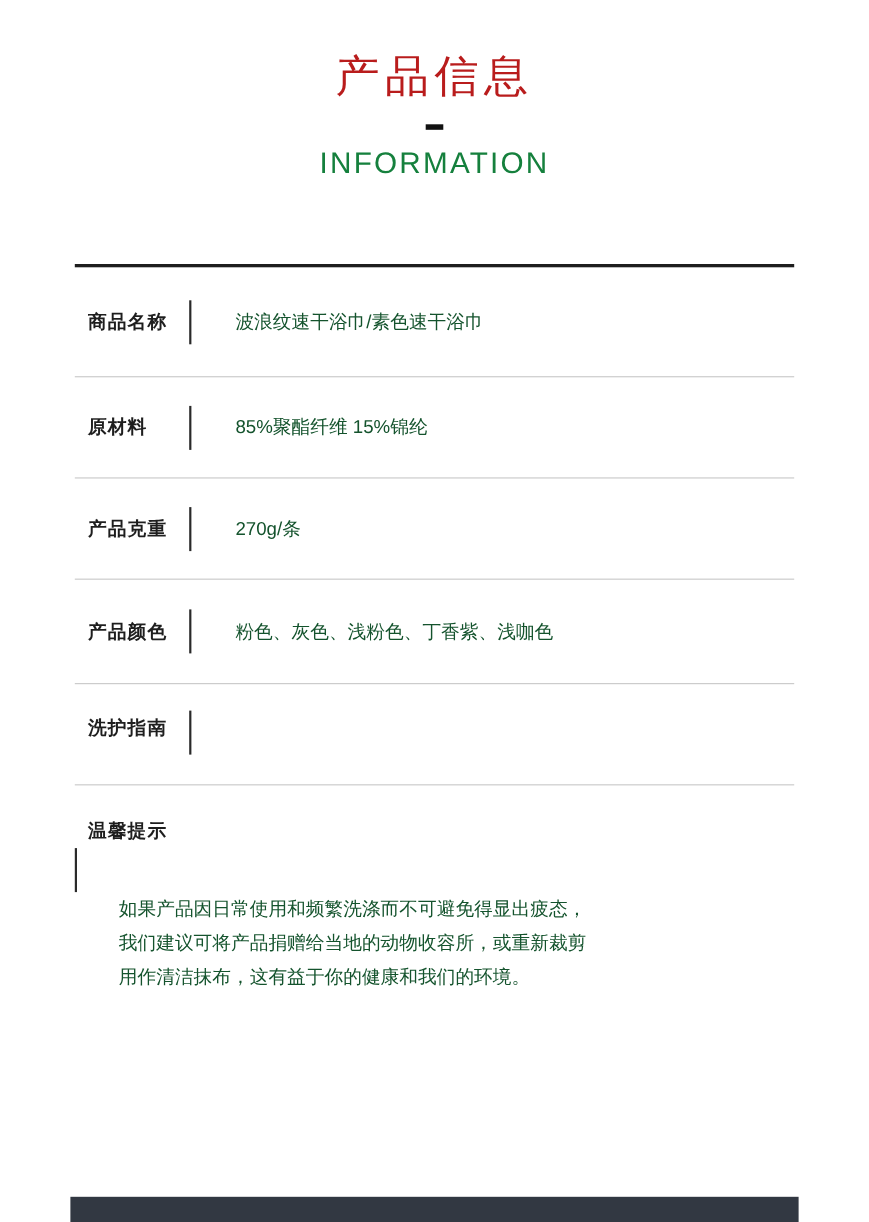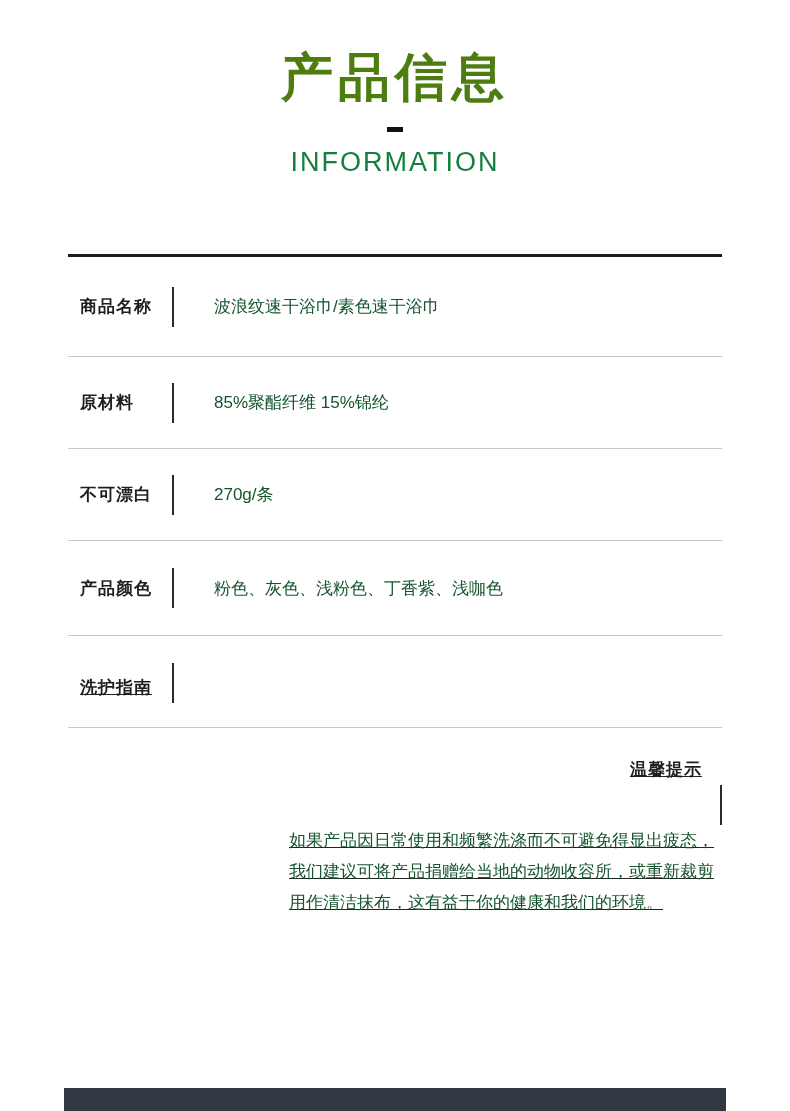--- a/index.html
+++ b/index.html
@@ -10,24 +10,24 @@
     background: #ffffff;
     font-family: "Liberation Sans", "DejaVu Sans", sans-serif;
     color: #222222;
     overflow: hidden;
   }
   .page { width: 790px; height: 1111px; position: relative; }
 
   
   .header { text-align: center; padding-top: 46px; }
   .title {
-    font-size: 52px;
-    font-weight: 700;
+    font-size: 40px;
+    font-weight: 400;
     letter-spacing: 5px;
-    color: #4d7c0f;
+    color: #b91c1c;
     line-height: 1.2;
   }
   .title-dash {
     width: 16px;
     height: 5px;
     background: #111111;
     margin: 19px auto 15px auto;
   }
   .subtitle {
     font-size: 27px;
@@ -44,23 +44,22 @@
   .row {
     display: flex;
     align-items: center;
     min-height: 92px;
     border-bottom: 1px solid #c7c7c7;
   }
   .row:last-child { border-bottom: none; }
   .row.r1 { min-height: 100px; }
   .row.r5 { min-height: 95px; justify-content: space-between; }
   .row.top {
-    align-items: flex-end;
+    align-items: flex-start;
     padding: 24px 0;
-    text-decoration: underline;
   }
   .row.r7 { padding: 26px 0; flex-direction: column; }
   .label {
     width: 104px;
     padding-left: 12px;
     font-size: 17px;
     font-weight: 700;
     color: #1e1e1e;
     letter-spacing: 1px;
     line-height: 31px;
@@ -112,21 +111,21 @@
     </div>
 
     <div class="row">
       <div class="label">原材料</div>
       <div class="vdiv"></div>
       <div class="value">85%聚酯纤维 15%锦纶</div>
     </div>
 
 
     <div class="row">
-      <div class="label">不可漂白</div>
+      <div class="label">产品克重</div>
       <div class="vdiv"></div>
       <div class="value">270g/条</div>
     </div>
 
     <div class="row r5">
       <div class="label">产品颜色</div>
       <div class="vdiv"></div>
       <div class="value">粉色、灰色、浅粉色、丁香紫、浅咖色</div>
     </div>
 

